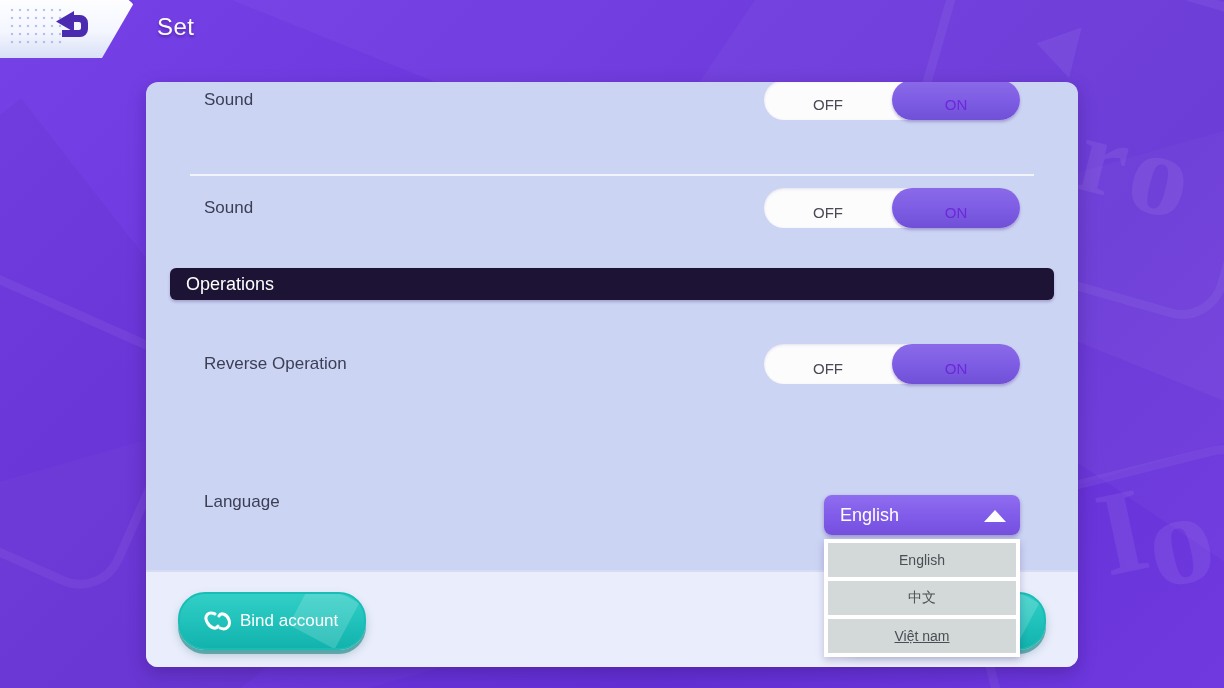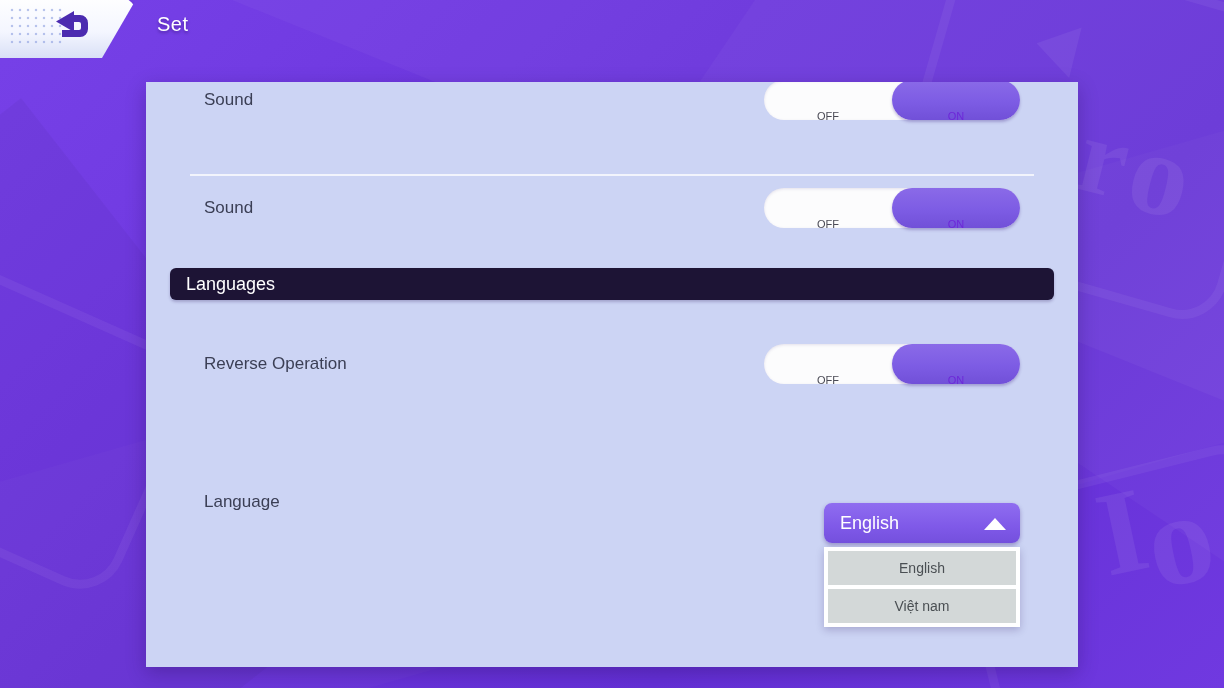--- a/index.html
+++ b/index.html
@@ -78,32 +78,32 @@
   }
   .back-arrow {
     position: absolute;
     left: 56px; top: 14px;
     width: 48px; height: 34px;
   }
   .title {
     position: absolute;
     left: 157px; top: 13px;
     color: #ffffff;
-    font-size: 20px;
+    font-size: 24px;
     letter-spacing: 0.5px;
     text-shadow: 0 2px 3px rgba(40,10,90,0.45);
   }
 
   
   .card {
     position: absolute;
     left: 146px; top: 82px;
     width: 932px; height: 585px;
     background: #ccd4f4;
-    border-radius: 0;
+    border-radius: 12px;
     box-shadow: 0 6px 18px rgba(35,10,80,0.30);
     overflow: hidden;
     z-index: 10;
   }
   .card-scroll {
     position: absolute;
     left: 0; top: 0; right: 0;
     height: 490px;
     overflow: hidden;
   }
@@ -137,23 +137,23 @@
   .toggle .knob {
     position: absolute;
     right: 0; top: 0;
     width: 128px; height: 40px;
     border-radius: 20px;
     background: linear-gradient(180deg, #8a6ae8 0%, #7d5ce4 55%, #7150d8 100%);
     box-shadow: 0 2px 3px rgba(60,30,130,0.30);
   }
   .toggle .t-off, .toggle .t-on {
     position: absolute;
-    top: 16px; height: 40px; width: 128px;
+    top: 4px; height: 40px; width: 128px;
     display: flex; align-items: center; justify-content: center;
-    font-size: 11px;
+    font-size: 15px;
   }
   .toggle .t-off { left: 0; color: #4a4a55; }
   .toggle .t-on { right: 0; color: #6d28d9; }
 
   .section-bar {
     position: relative;
     margin: 0 24px 0 24px;
     height: 32px;
     background: #1d1435;
     border-radius: 6px;
@@ -243,21 +243,21 @@
     margin: 0 4px 4px 4px;
     height: 34px;
     background: #d3d8d8;
     display: flex;
     align-items: center;
     justify-content: center;
     font-size: 14px;
     color: #4a4f53;
     cursor: pointer;
   }
-  .lang-opt:last-child { margin-bottom: 0; }
+  .lang-opt:last-child { margin-bottom: 0; text-decoration: underline; }
 </style>
 </head>
 <body>
 
 <div id="screen">
 
   <div class="bg-layer">
     <div class="band b1"></div>
     <div class="band b2"></div>
     <div class="band b3"></div>
@@ -300,46 +300,64 @@
       <div class="row" style="height:120px;">
         <div class="row-label">Sound</div>
         <div class="toggle">
           <div class="knob"></div>
           <div class="t-off">OFF</div>
           <div class="t-on">ON</div>
         </div>
       </div>
 
       <div class="section-bar">
-        <span>Languages</span>
+        <span>Operations</span>
       </div>
 
       <div class="row" style="height:128px;">
         <div class="row-label">Reverse Operation</div>
         <div class="toggle">
           <div class="knob"></div>
           <div class="t-off">OFF</div>
           <div class="t-on">ON</div>
         </div>
       </div>
 
 
       <div class="row" style="height:148px;">
         <div class="row-label">Language</div>
       </div>
 
     </div>
 
+    <div class="footer">
+      <div class="pill-btn btn-bind">
+        <svg class="btn-icon" viewBox="0 0 30 26">
+          <path d="M13 6 C6 3 2 8 5 14 C8 20 14 22 16 18" fill="none" stroke="#ffffff" stroke-width="3" stroke-linecap="round"></path>
+          <path d="M17 8 C19 4 25 6 27 12 C29 18 24 23 18 20" fill="none" stroke="#ffffff" stroke-width="3" stroke-linecap="round"></path>
+        </svg>
+        <span class="btn-text">Bind account</span>
+      </div>
+
+      <div class="pill-btn btn-change">
+        <svg class="btn-icon" viewBox="0 0 30 26">
+          <path d="M5 9 H22 M18 5 L23 9 L18 13" fill="none" stroke="#ffffff" stroke-width="3" stroke-linecap="round" stroke-linejoin="round"></path>
+          <path d="M25 18 H8 M12 14 L7 18 L12 22" fill="none" stroke="#ffffff" stroke-width="3" stroke-linecap="round" stroke-linejoin="round"></path>
+        </svg>
+        <span class="btn-text">Change account</span>
+      </div>
+    </div>
 
   </div>
 
-  <div class="lang-wrap" style="top:495px; right:204px;margin-top:8px;">
+  <div class="lang-wrap" style="top:495px; right:204px;">
     <div class="lang-select">
       <span class="lang-value">English</span>
       <span class="chevron-up"></span>
     </div>
     <div class="lang-menu">
       <div class="lang-opt">English</div>
+      <div class="lang-opt">中文</div>
       <div class="lang-opt">Việt nam</div>
     </div>
   </div>
 
 </div>
 
 </body></html>

